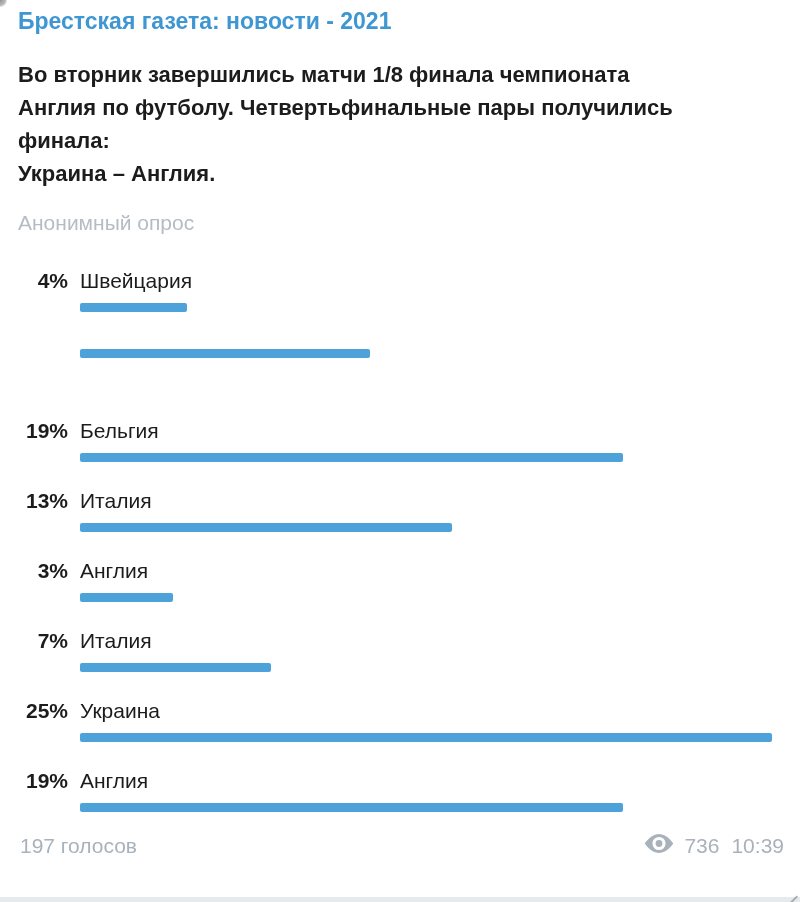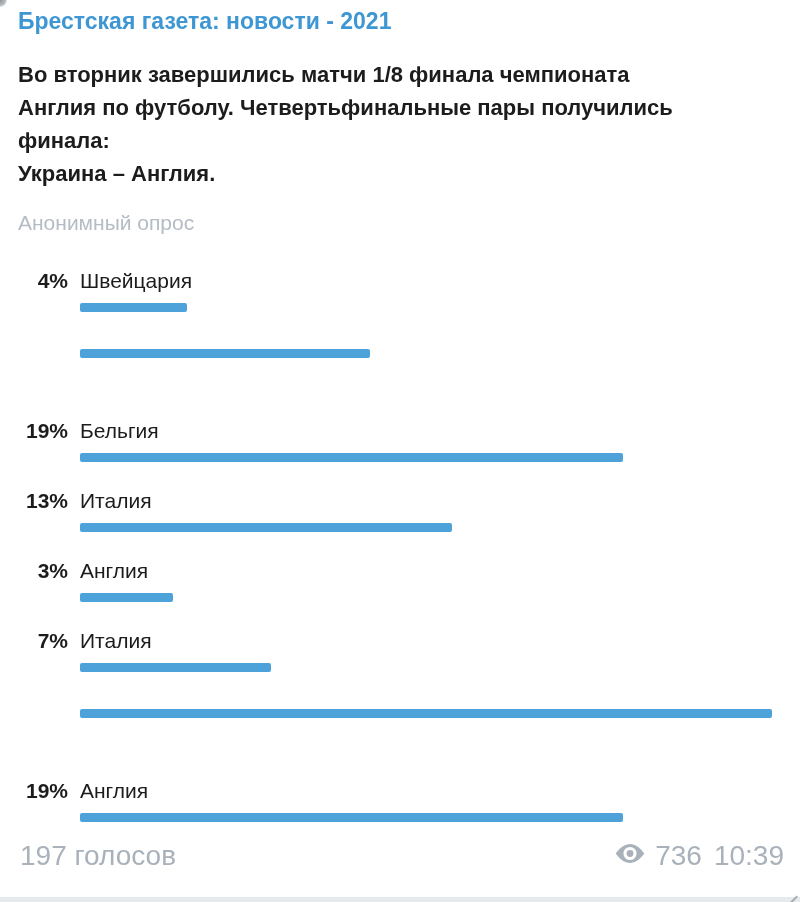--- a/index.html
+++ b/index.html
@@ -46,21 +46,21 @@
   }
   .option-bar {
     margin-left: 62px; margin-top: 10px;
     height: 9px; border-radius: 2px;
     background: var(--bar, #4da3d9);
   }
   
   .msg-footer {
     margin-top: 20px; padding-left: 2px;
     display: flex; justify-content: space-between; align-items: center;
-    color: var(--footer-gray, #a9b2bb); font-size: 28px; line-height: 26px;
+    color: var(--footer-gray, #a9b2bb); font-size: 21px; line-height: 26px;
   }
   .footer-meta { display: flex; }
   .views-icon { display: inline-block; margin-right: 9px; }
   .views-icon svg { display: block; fill: var(--footer-gray, #a9b2bb); }
   .views-count { margin-right: 12px; }
   
   .bottom-strip {
     position: absolute; left: 0; bottom: 0; width: 800px; height: 5px;
     background: #e7eaec;
   }
@@ -130,20 +130,24 @@
 
     <div class="poll-option">
       <div class="option-line">
         <span class="option-pct">7%</span>
         <span class="option-label">Италия</span>
       </div>
       <div class="option-bar" style="width: 191px;"></div>
     </div>
 
     <div class="poll-option">
+      <div class="option-line">
+        <span class="option-pct">25%</span>
+        <span class="option-label">Украина</span>
+      </div>
       <div class="option-bar" style="width: 692px;"></div>
     </div>
 
     <div class="poll-option">
       <div class="option-line">
         <span class="option-pct">19%</span>
         <span class="option-label">Англия</span>
       </div>
       <div class="option-bar" style="width: 543px;"></div>
     </div>

